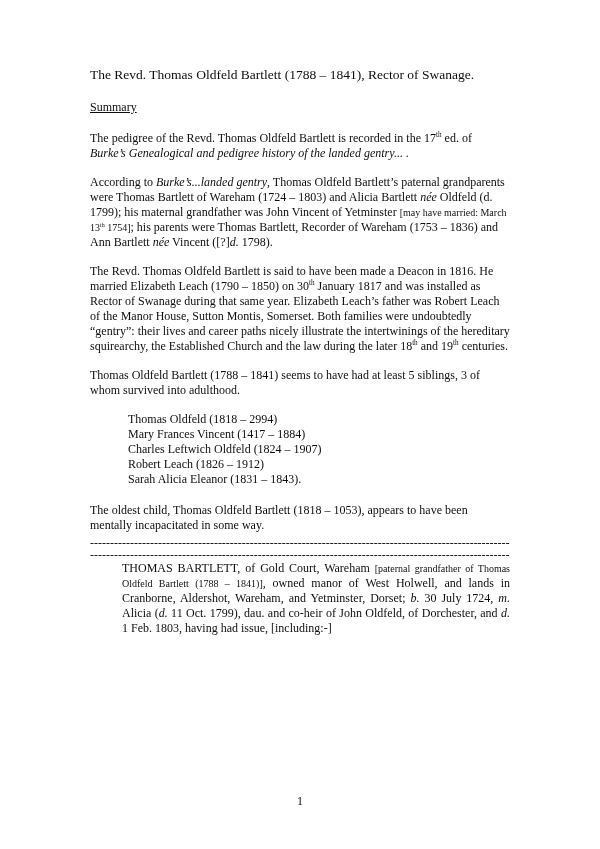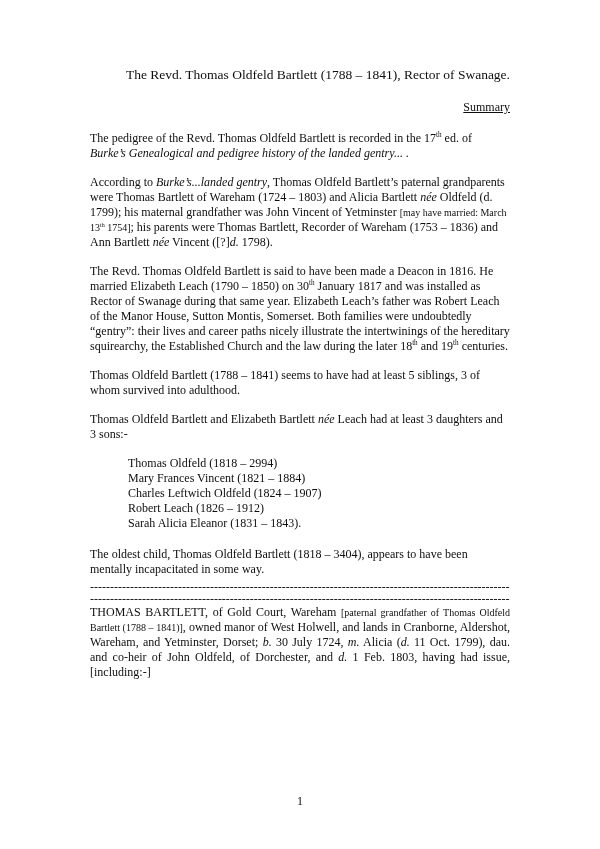--- a/index.html
+++ b/index.html
@@ -12,41 +12,41 @@
     color:#0e0e0e;
     font-family:"Liberation Serif","DejaVu Serif",serif;
     font-size:12px;
     line-height:15px;
     overflow:hidden;
   }
   p { margin:0 0 14px 0; }
   .title {
     font-size:13.5px;
     line-height:18px;
-    text-align:right;
+    text-align:left;
     white-space:nowrap;
     margin:0 0 16px 0;
     font-weight:normal;
   }
-  .heading { text-align:right; margin:0 0 16px 0; }
+  .heading { text-align:left; margin:0 0 16px 0; }
   .genealogy-heading { text-align:center; margin:0 0 20px 0; }
   .underline { text-decoration:underline; }
   .i { font-style:italic; }
   .sm { font-size:10px; }
   sup { font-size:0.6em; vertical-align:super; line-height:0; }
   .children { margin:0 0 16px 0; }
   .children .child-row { padding-left:38px; }
   .para-oldest { margin:0 0 4px 0; }
   .dash-line {
     line-height:12px;
     white-space:nowrap;
     overflow:hidden;
     letter-spacing:0;
   }
-  .justify { text-align:justify; }
+  .justify { text-align:justify;margin-left:32px; }
   .page-number {
     position:absolute;
     left:0; right:0; top:794px;
     text-align:center;
   }
 </style>
 </head>
 <body>
 
 <div class="page">
@@ -56,31 +56,30 @@
   <div class="heading"><span class="underline">Summary</span></div>
 
   <p><span>The pedigree of the Revd. Thomas Oldfeld Bartlett is recorded in the 17</span><sup>th</sup><span> ed. of </span><span class="i">Burke’s Genealogical and pedigree history of the landed gentry... .</span></p>
 
   <p><span>According to </span><span class="i">Burke’s...landed gentry</span><span>, Thomas Oldfeld Bartlett’s paternal grandparents were Thomas Bartlett of Wareham (1724 – 1803) and Alicia Bartlett </span><span class="i">née</span><span> Oldfeld (d. 1799); his maternal grandfather was John Vincent of Yetminster </span><span class="sm">[may have married: March 13</span><span class="sm"><sup>th</sup></span><span class="sm"> 1754]</span><span>; his parents were Thomas Bartlett, Recorder of Wareham (1753 – 1836) and Ann Bartlett </span><span class="i">née</span><span> Vincent ([?]</span><span class="i">d.</span><span> 1798).</span></p>
 
   <p><span>The Revd. Thomas Oldfeld Bartlett is said to have been made a Deacon in 1816. He married Elizabeth Leach (1790 – 1850) on 30</span><sup>th</sup><span> January 1817 and was installed as Rector of Swanage during that same year. Elizabeth Leach’s father was Robert Leach of the Manor House, Sutton Montis, Somerset. Both families were undoubtedly “gentry”: their lives and career paths nicely illustrate the intertwinings of the hereditary squirearchy, the Established Church and the law during the later 18</span><sup>th</sup><span> and 19</span><sup>th</sup><span> centuries.</span></p>
 
   <p>Thomas Oldfeld Bartlett (1788 – 1841) seems to have had at least 5 siblings, 3 of whom survived into adulthood.</p>
 
-  <p><span>Thomas Oldfeld Bartlett and Elizabeth Bartlett </span><span class="i">née</span><span> Leach had at least 3 daughters and 3 sons:-</span></p>
 
   <div class="children">
     <div class="child-row">Thomas Oldfeld (1818 – 2994)</div>
-    <div class="child-row">Mary Frances Vincent (1821 – 1884)</div>
+    <div class="child-row">Mary Frances Vincent (1417 – 1884)</div>
     <div class="child-row">Charles Leftwich Oldfeld (1824 – 1907)</div>
     <div class="child-row">Robert Leach (1826 – 1912)</div>
     <div class="child-row">Sarah Alicia Eleanor (1831 – 1843).</div>
   </div>
 
-  <p class="para-oldest">The oldest child, Thomas Oldfeld Bartlett (1818 – 3404), appears to have been mentally incapacitated in some way.</p>
+  <p class="para-oldest">The oldest child, Thomas Oldfeld Bartlett (1818 – 1053), appears to have been mentally incapacitated in some way.</p>
 
   <div class="dash-line">--------------------------------------------------------------------------------------------------------------</div>
   <div class="dash-line">--------------------------------------------------------------------------------------------------------------</div>
 
 
   <p class="justify"><span>THOMAS BARTLETT, of Gold Court, Wareham </span><span class="sm">[paternal grandfather of Thomas Oldfeld Bartlett (1788 – 1841)]</span><span>, owned manor of West Holwell, and lands in Cranborne, Aldershot, Wareham, and Yetminster, Dorset; </span><span class="i">b.</span><span> 30 July 1724, </span><span class="i">m.</span><span> Alicia (</span><span class="i">d.</span><span> 11 Oct. 1799), dau. and co-heir of John Oldfeld, of Dorchester, and </span><span class="i">d.</span><span> 1 Feb. 1803, having had issue, [including:-]</span></p>
 
   <div class="page-number">1</div>
 
 </div>

